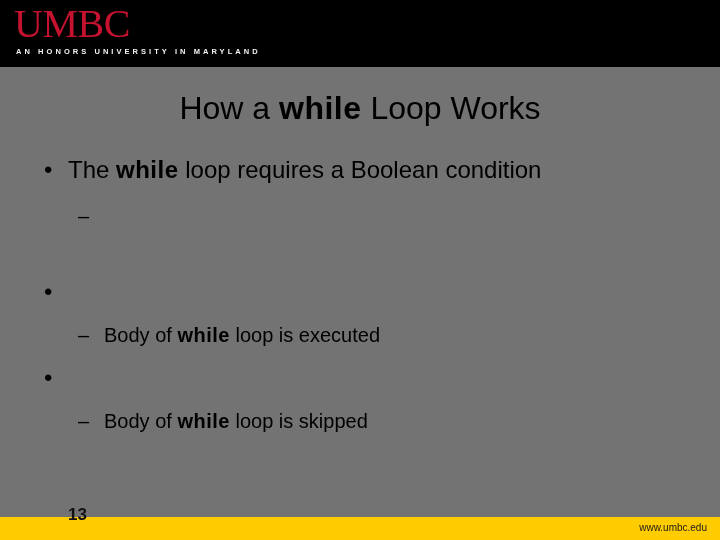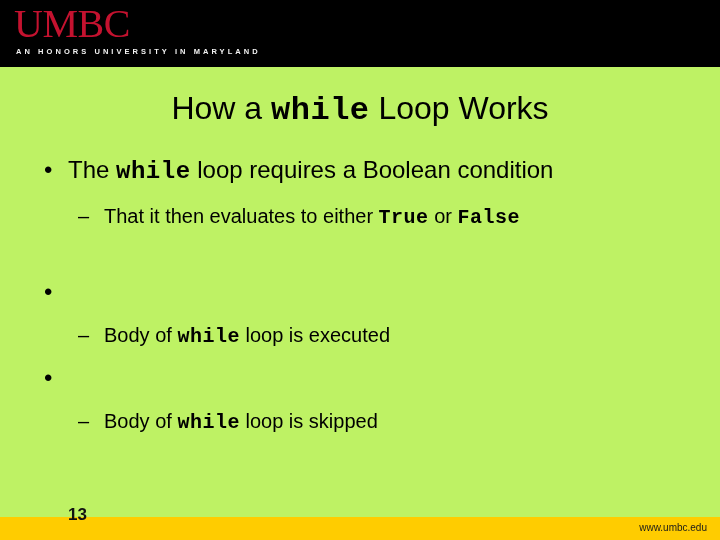--- a/index.html
+++ b/index.html
@@ -12,21 +12,21 @@
     height: 540px;
     overflow: hidden;
     font-family: "Liberation Sans", sans-serif;
     -webkit-font-smoothing: none;
   }
 
   #slide {
     position: relative;
     width: 720px;
     height: 540px;
-    background: #bef264;
+    background: #737373;
   }
 
   
   #header-band {
     position: absolute;
     left: 0;
     top: 0;
     width: 720px;
     height: 67px;
     background: #000000;
@@ -105,21 +105,21 @@
   }
   .bullet-l2 .marker {
     position: absolute;
     left: 78px;
     top: 0;
     font-size: 20px;
     line-height: 26px;
   }
 
   .code {
-    font-family: Liberation Mono, monospace;
+    font-family: Liberation Sans, sans-serif;
     font-weight: 700;
     letter-spacing: 0.5px;
   }
 
   
   #line-1 { position: absolute; left: 0; top: 0px;   width: 720px; }
   #line-2 { position: absolute; left: 0; top: 48px;  width: 720px; }
   #line-3 { position: absolute; left: 0; top: 122px; width: 720px; }
   #line-4 { position: absolute; left: 0; top: 167px; width: 720px; }
   #line-5 { position: absolute; left: 0; top: 208px; width: 720px; }
@@ -171,21 +171,21 @@
   <div id="body-content">
 
     <div id="line-1">
       <div class="bullet-l1">
         <span class="marker">•</span><span><span>The </span><span class="code">while</span><span> loop requires a Boolean condition</span></span>
       </div>
     </div>
 
     <div id="line-2">
       <div class="bullet-l2">
-        <span class="marker">–</span><span><span>That it then evaluates to either </span><span class="code">True</span><span> or </span><span class="code">False</span></span>
+        <span class="marker">–</span>
       </div>
     </div>
 
     <div id="line-3">
       <div class="bullet-l1">
         <span class="marker">•</span>
       </div>
     </div>
 
     <div id="line-4">

